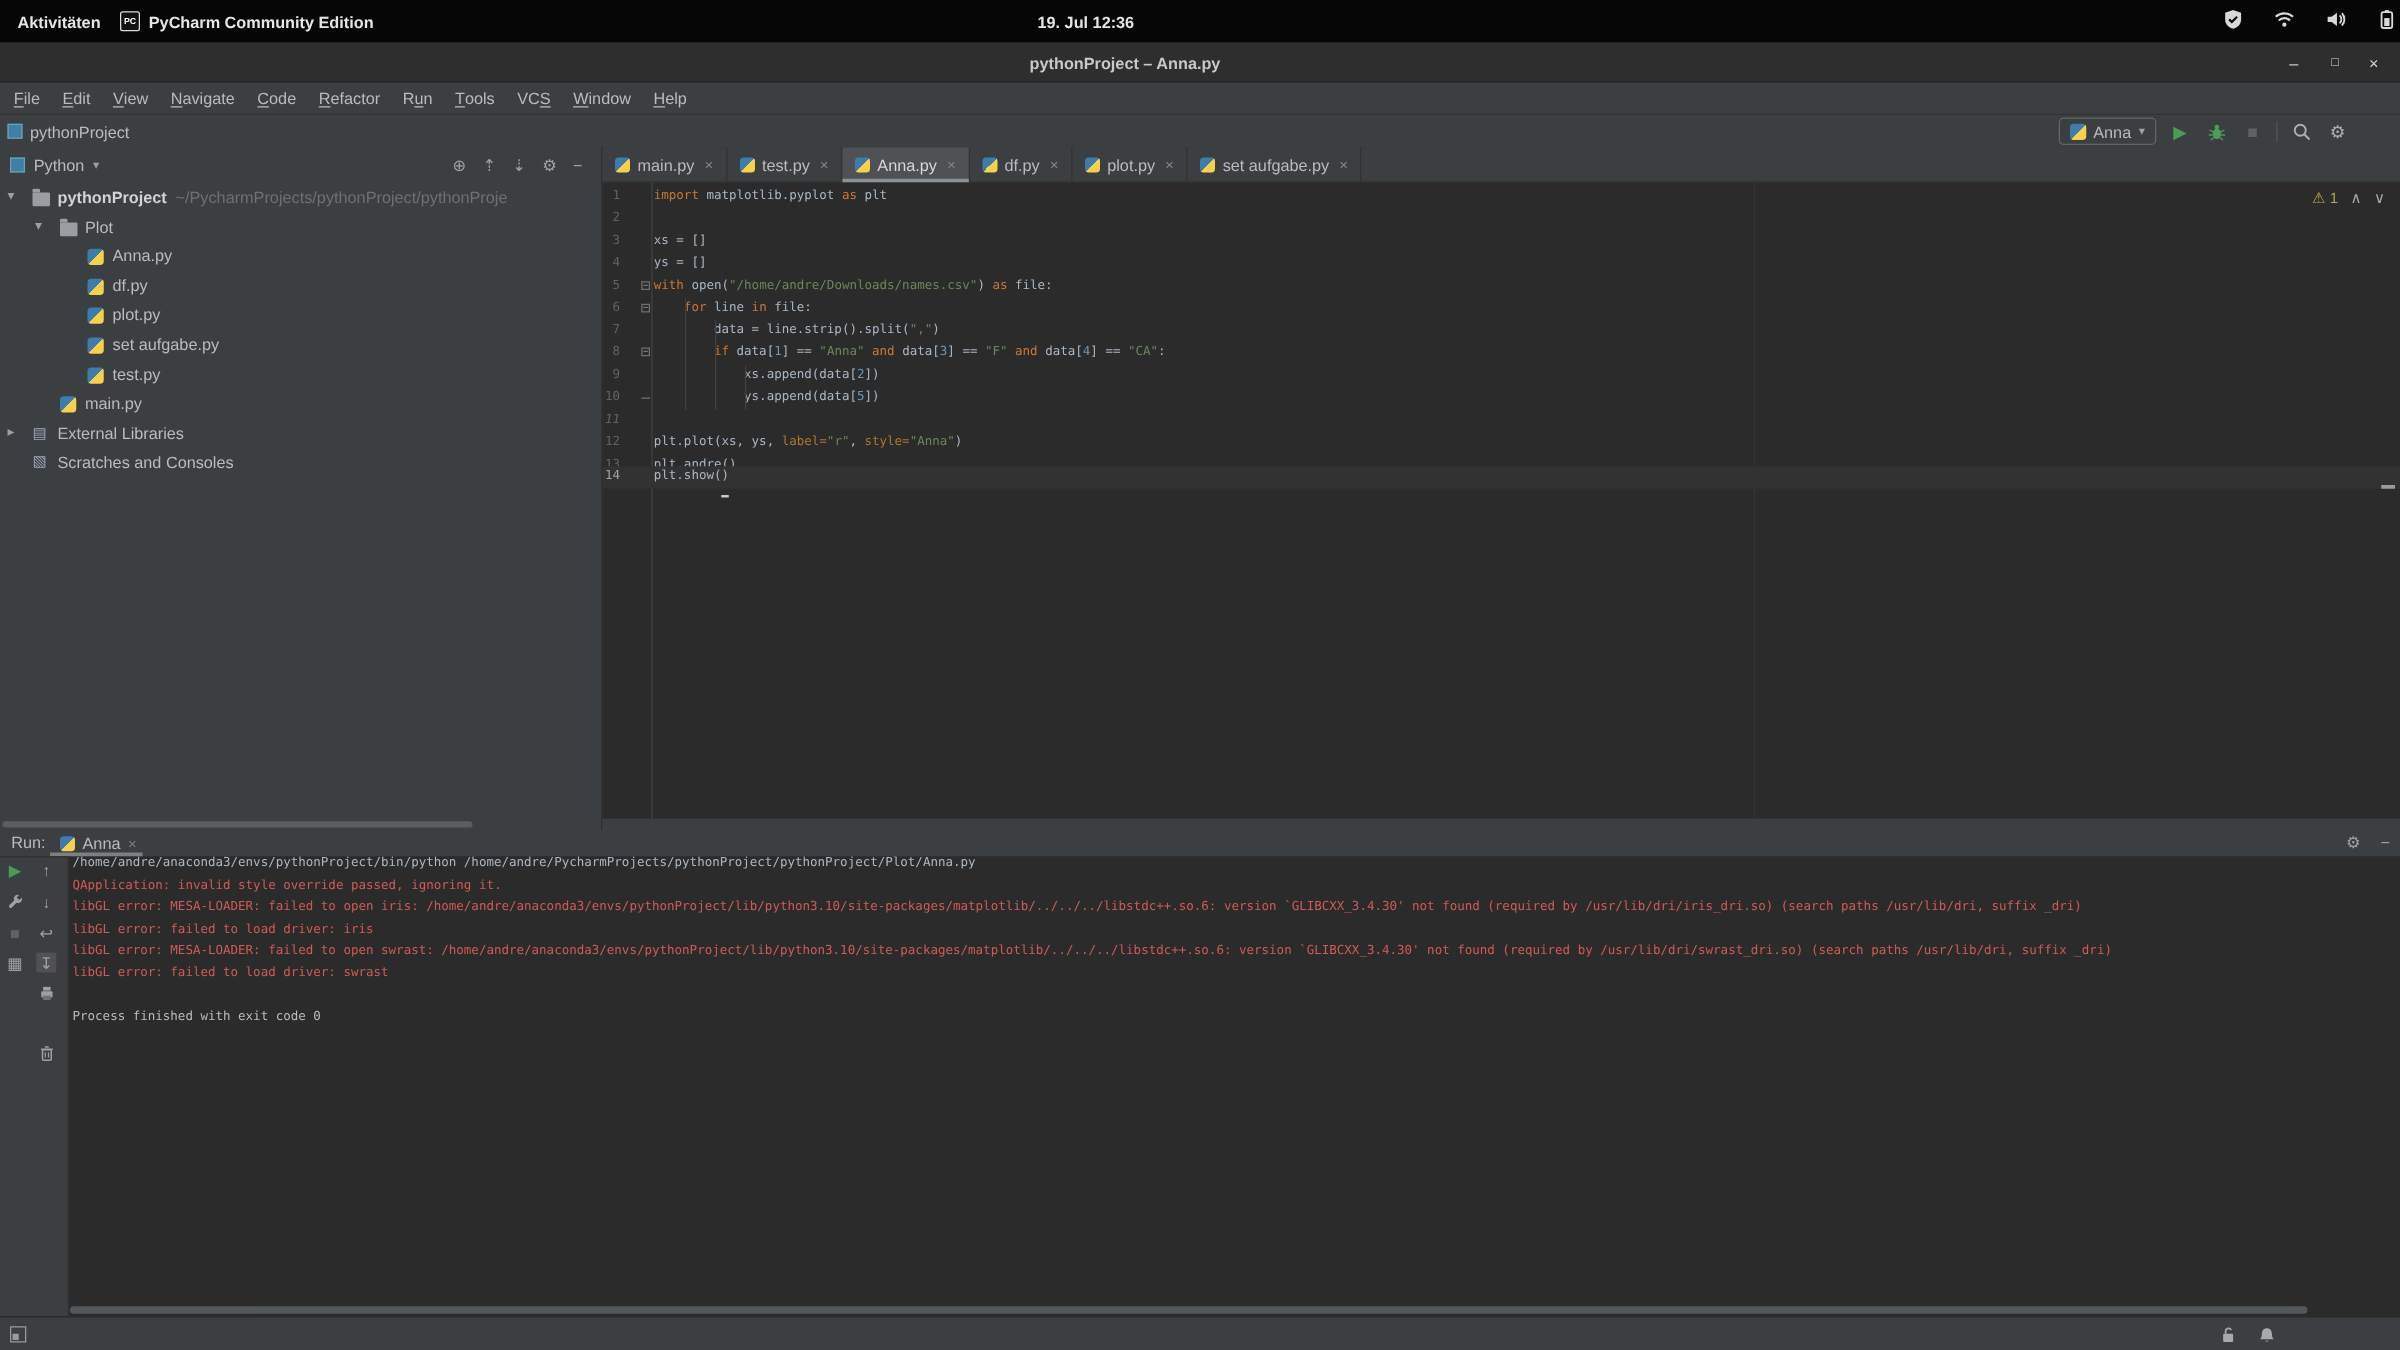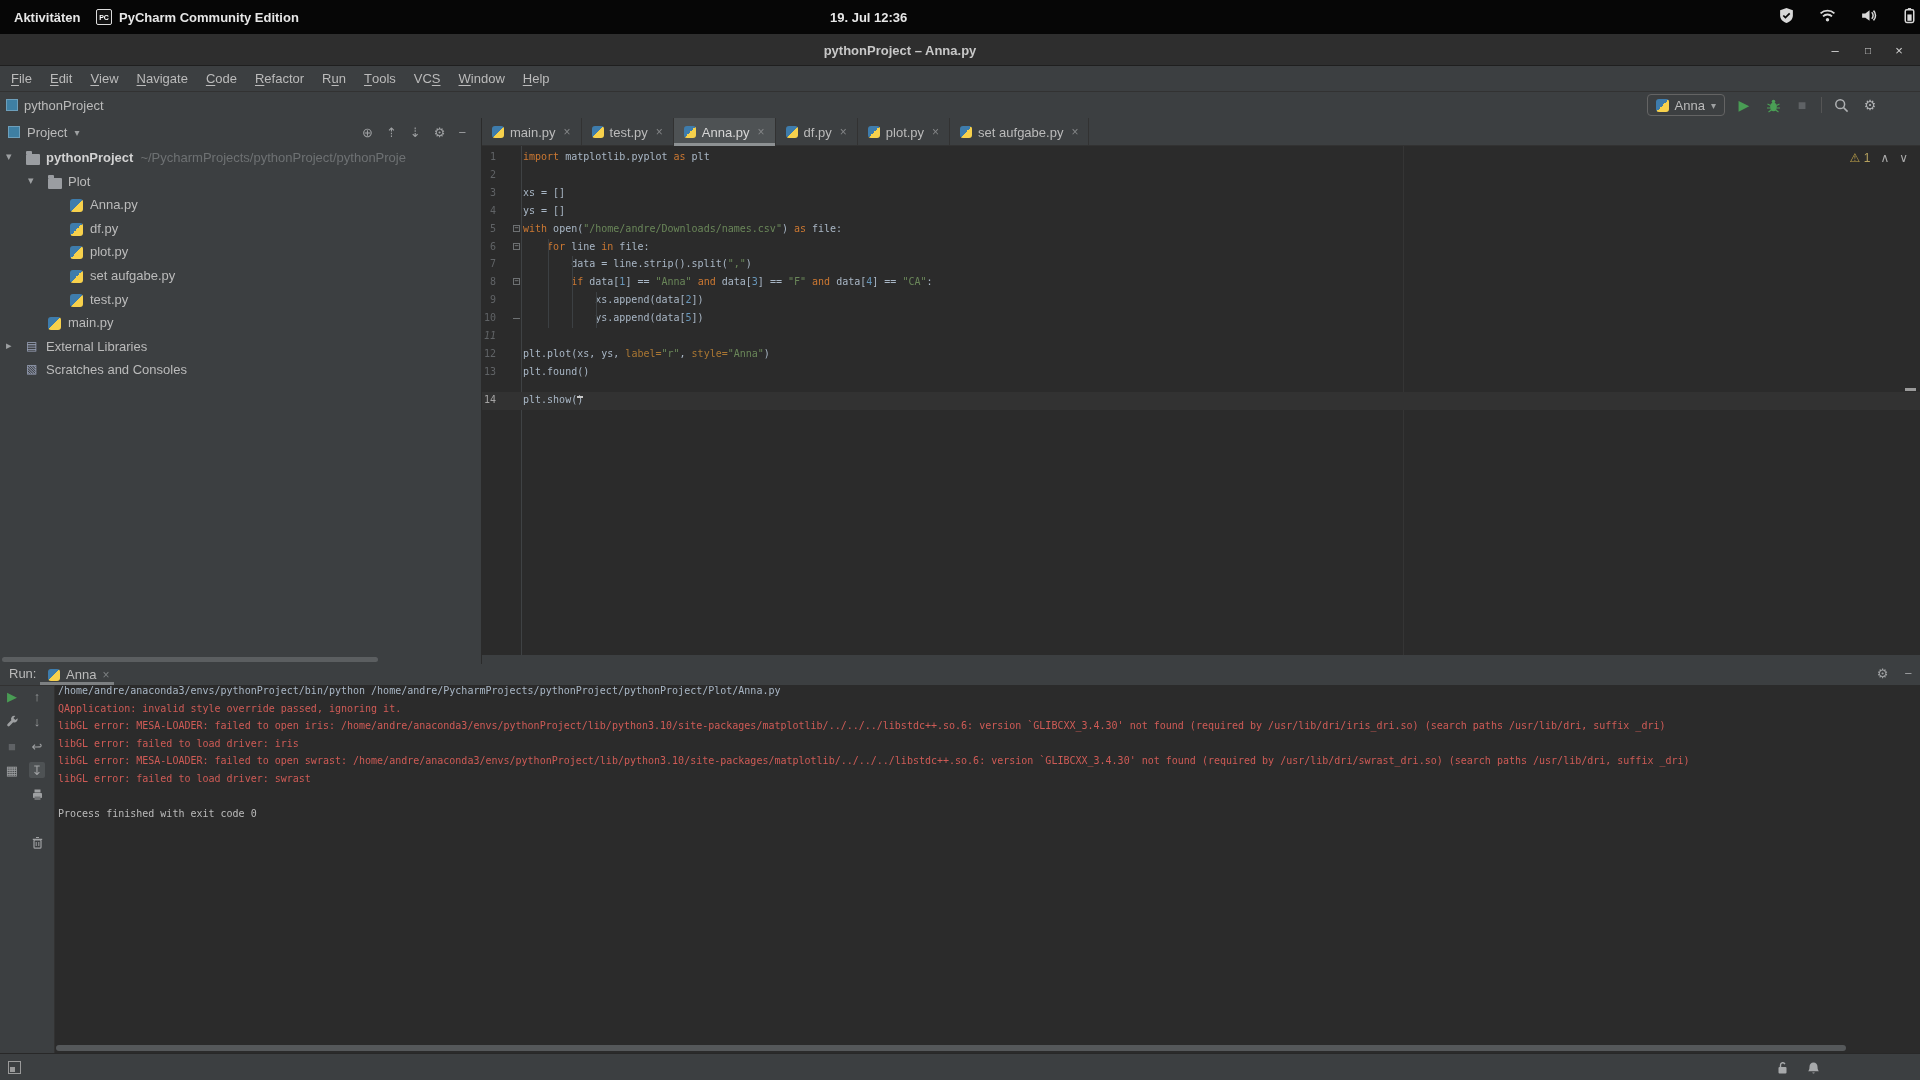--- a/index.html
+++ b/index.html
@@ -214,21 +214,21 @@
           </svg>
         </span>
       <span class="tbicon">⚙</span>
     </div>
   </div>
 
   <div class="abs" id="main">
     <div id="project-panel">
       <div id="project-header">
         <span class="blue-sq"></span>
-        <span>Project</span>
+        <span>Python</span>
         <span style="font-size:10px; color:#9ea0a2">▾</span>
         <span class="hicons" id="project-header-icons">
             <span>⊕</span>
             <span>⇡</span>
             <span>⇣</span>
             <span>⚙</span>
             <span>−</span>
           </span>
       </div>
       <div id="project-tree">
@@ -321,22 +321,22 @@
           <div class="code-row" style="top: 38.8px;"><span class="lnum">3</span><span class="ctext"><span class="t-def">xs = []</span></span></div>
           <div class="code-row" style="top: 56.7px;"><span class="lnum">4</span><span class="ctext"><span class="t-def">ys = []</span></span></div>
           <div class="code-row" style="top: 74.6px;"><span class="lnum">5</span><span class="fold">−</span><span class="ctext"><span class="t-kw">with </span><span class="t-def">open(</span><span class="t-str">"/home/andre/Downloads/names.csv"</span><span class="t-def">) </span><span class="t-kw">as </span><span class="t-def">file:</span></span></div>
           <div class="code-row" style="top: 92.5px;"><span class="lnum">6</span><span class="fold">−</span><span class="ctext"><span class="t-def">    </span><span class="t-kw">for </span><span class="t-def">line </span><span class="t-kw">in </span><span class="t-def">file:</span></span></div>
           <div class="code-row" style="top: 110.4px;"><span class="lnum">7</span><span class="ctext"><span class="t-def">        data = line.strip().split(</span><span class="t-str">","</span><span class="t-def">)</span></span></div>
           <div class="code-row" style="top: 128.3px;"><span class="lnum">8</span><span class="fold">−</span><span class="ctext"><span class="t-def">        </span><span class="t-kw">if </span><span class="t-def">data[</span><span class="t-num">1</span><span class="t-def">] == </span><span class="t-str">"Anna"</span><span class="t-kw"> and </span><span class="t-def">data[</span><span class="t-num">3</span><span class="t-def">] == </span><span class="t-str">"F"</span><span class="t-kw"> and </span><span class="t-def">data[</span><span class="t-num">4</span><span class="t-def">] == </span><span class="t-str">"CA"</span><span class="t-def">:</span></span></div>
           <div class="code-row" style="top: 146.2px;"><span class="lnum">9</span><span class="ctext"><span class="t-def">            xs.append(data[</span><span class="t-num">2</span><span class="t-def">])</span></span></div>
           <div class="code-row" style="top: 164.1px; text-decoration: underline;"><span class="lnum">10</span><span class="fold end"></span><span class="ctext"><span class="t-def">            ys.append(data[</span><span class="t-num">5</span><span class="t-def">])</span></span></div>
           <div class="code-row" style="top: 182px; font-style: italic;"><span class="lnum">11</span><span class="ctext"></span></div>
           <div class="code-row" style="top: 199.9px;"><span class="lnum">12</span><span class="ctext"><span class="t-def">plt.plot(xs, ys, </span><span class="t-param">label=</span><span class="t-str">"r"</span><span class="t-def">, </span><span class="t-param">style=</span><span class="t-str">"Anna"</span><span class="t-def">)</span></span></div>
-          <div class="code-row" style="top: 217.8px;"><span class="lnum">13</span><span class="ctext"><span class="t-def">plt.found()</span></span></div>
-          <div class="code-row current" style="top: 246px; text-decoration: underline;"><span class="lnum">14</span><span class="ctext"><span class="t-def">plt.show()</span></span></div>
+          <div class="code-row" style="top: 217.8px;"><span class="lnum">13</span><span class="ctext"><span class="t-def">plt.andre()</span></span></div>
+          <div class="code-row current" style="top: 227px; text-decoration: underline;"><span class="lnum">14</span><span class="ctext"><span class="t-def">plt.show()</span></span></div>
         </div>
       <div id="inspection-widget">
         <span><span class="warn">⚠</span>
         <span style="color:#b5a15f">1</span></span>
         <span>∧</span>
         <span>∨</span>
       </div>
       <div id="caret" style="left: 95.18px; top: 249.7px;"></div>
       <div id="stripe-mark" style="top: 241.7px;"></div>
     <div class="indent-guide" style="left: 66px; top: 92.5px; height: 89.5px;"></div>

